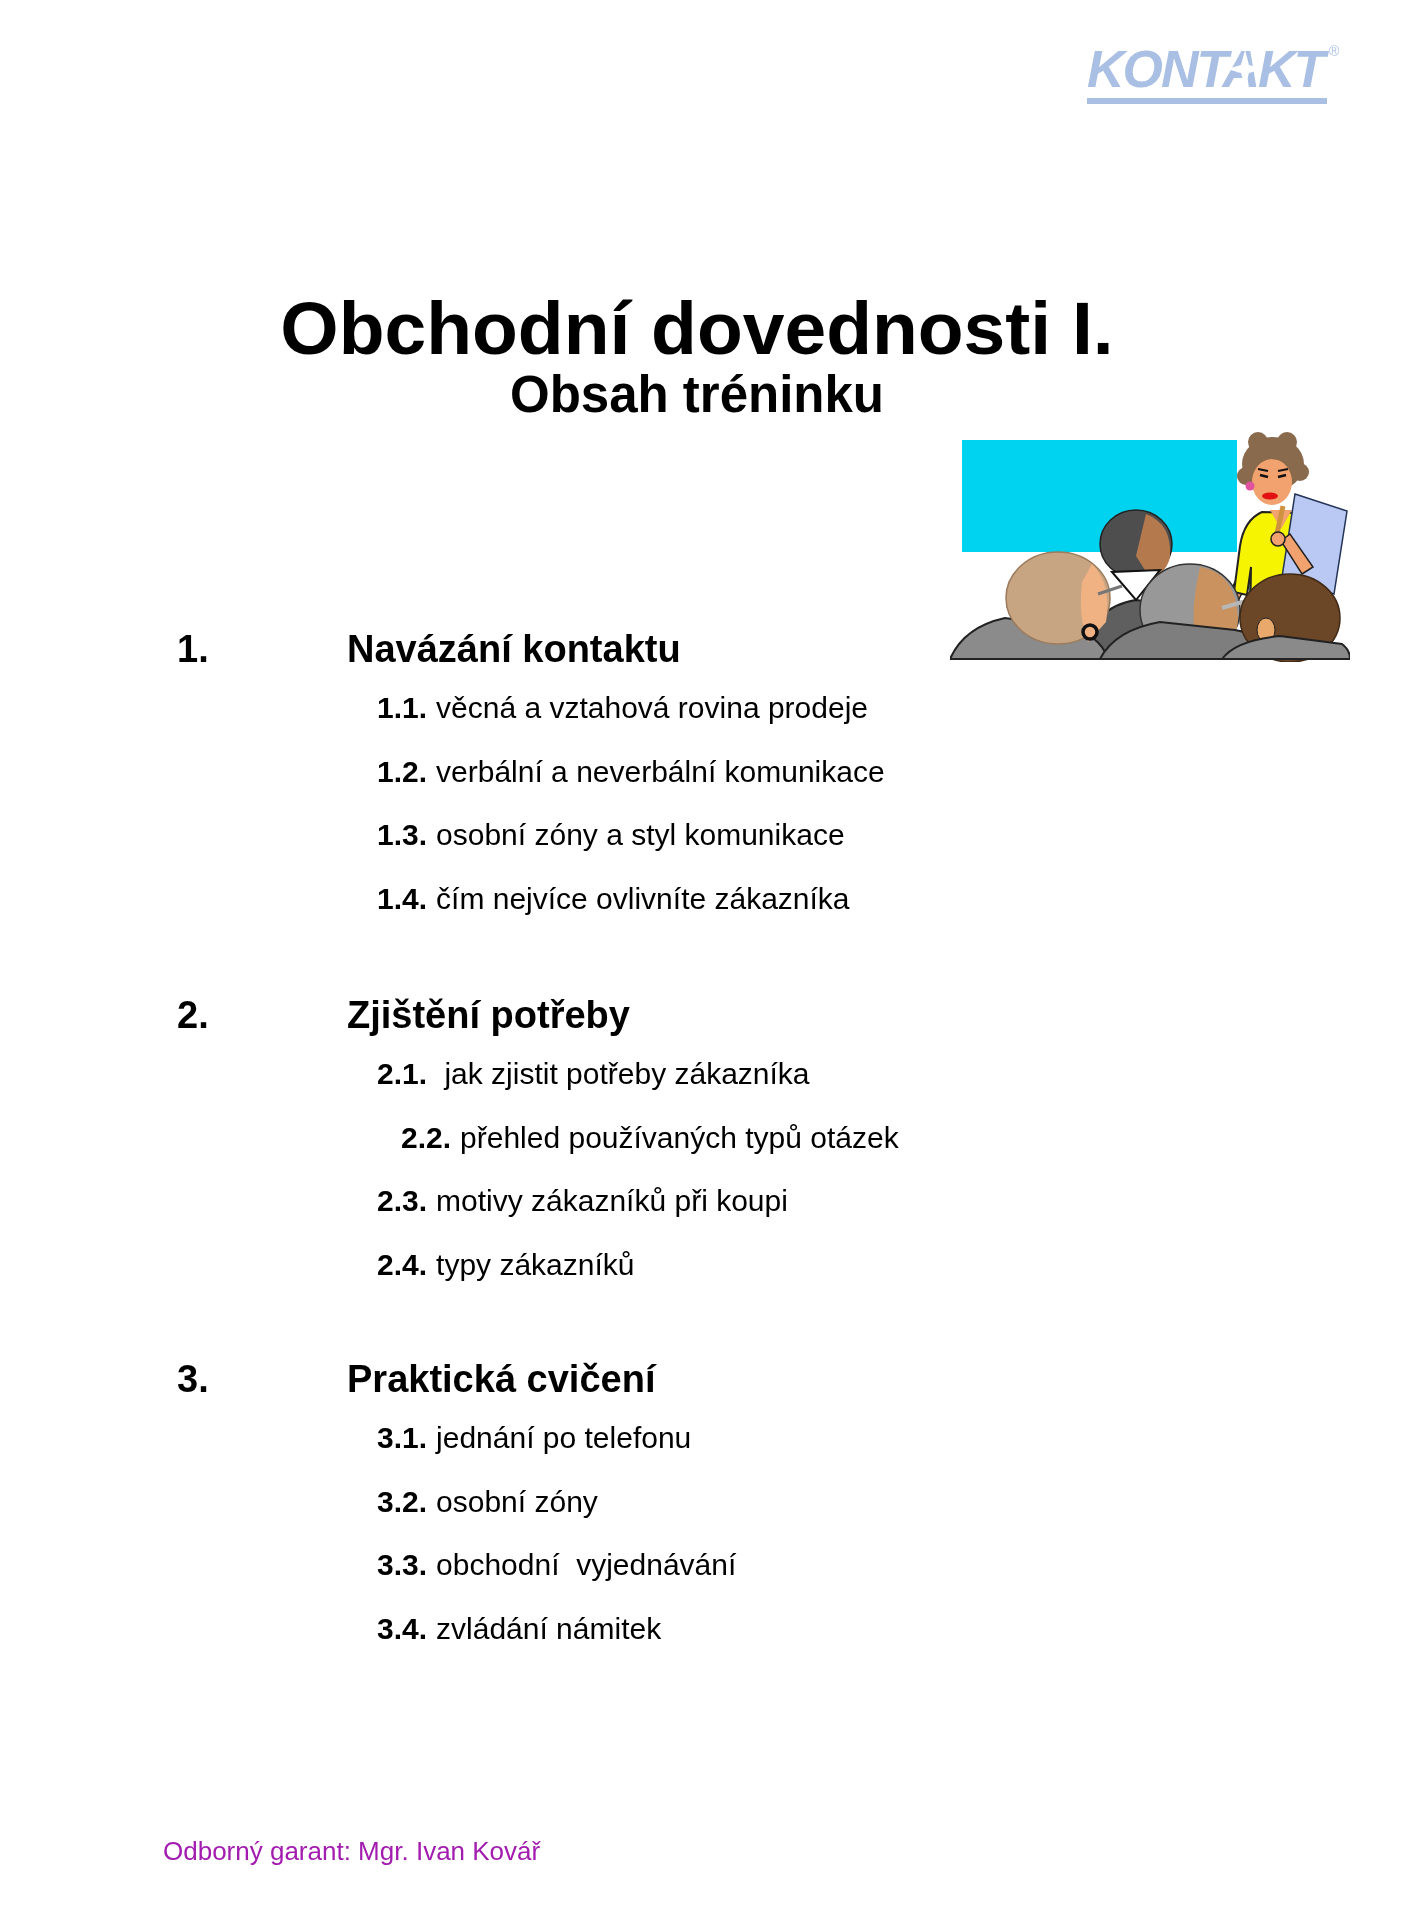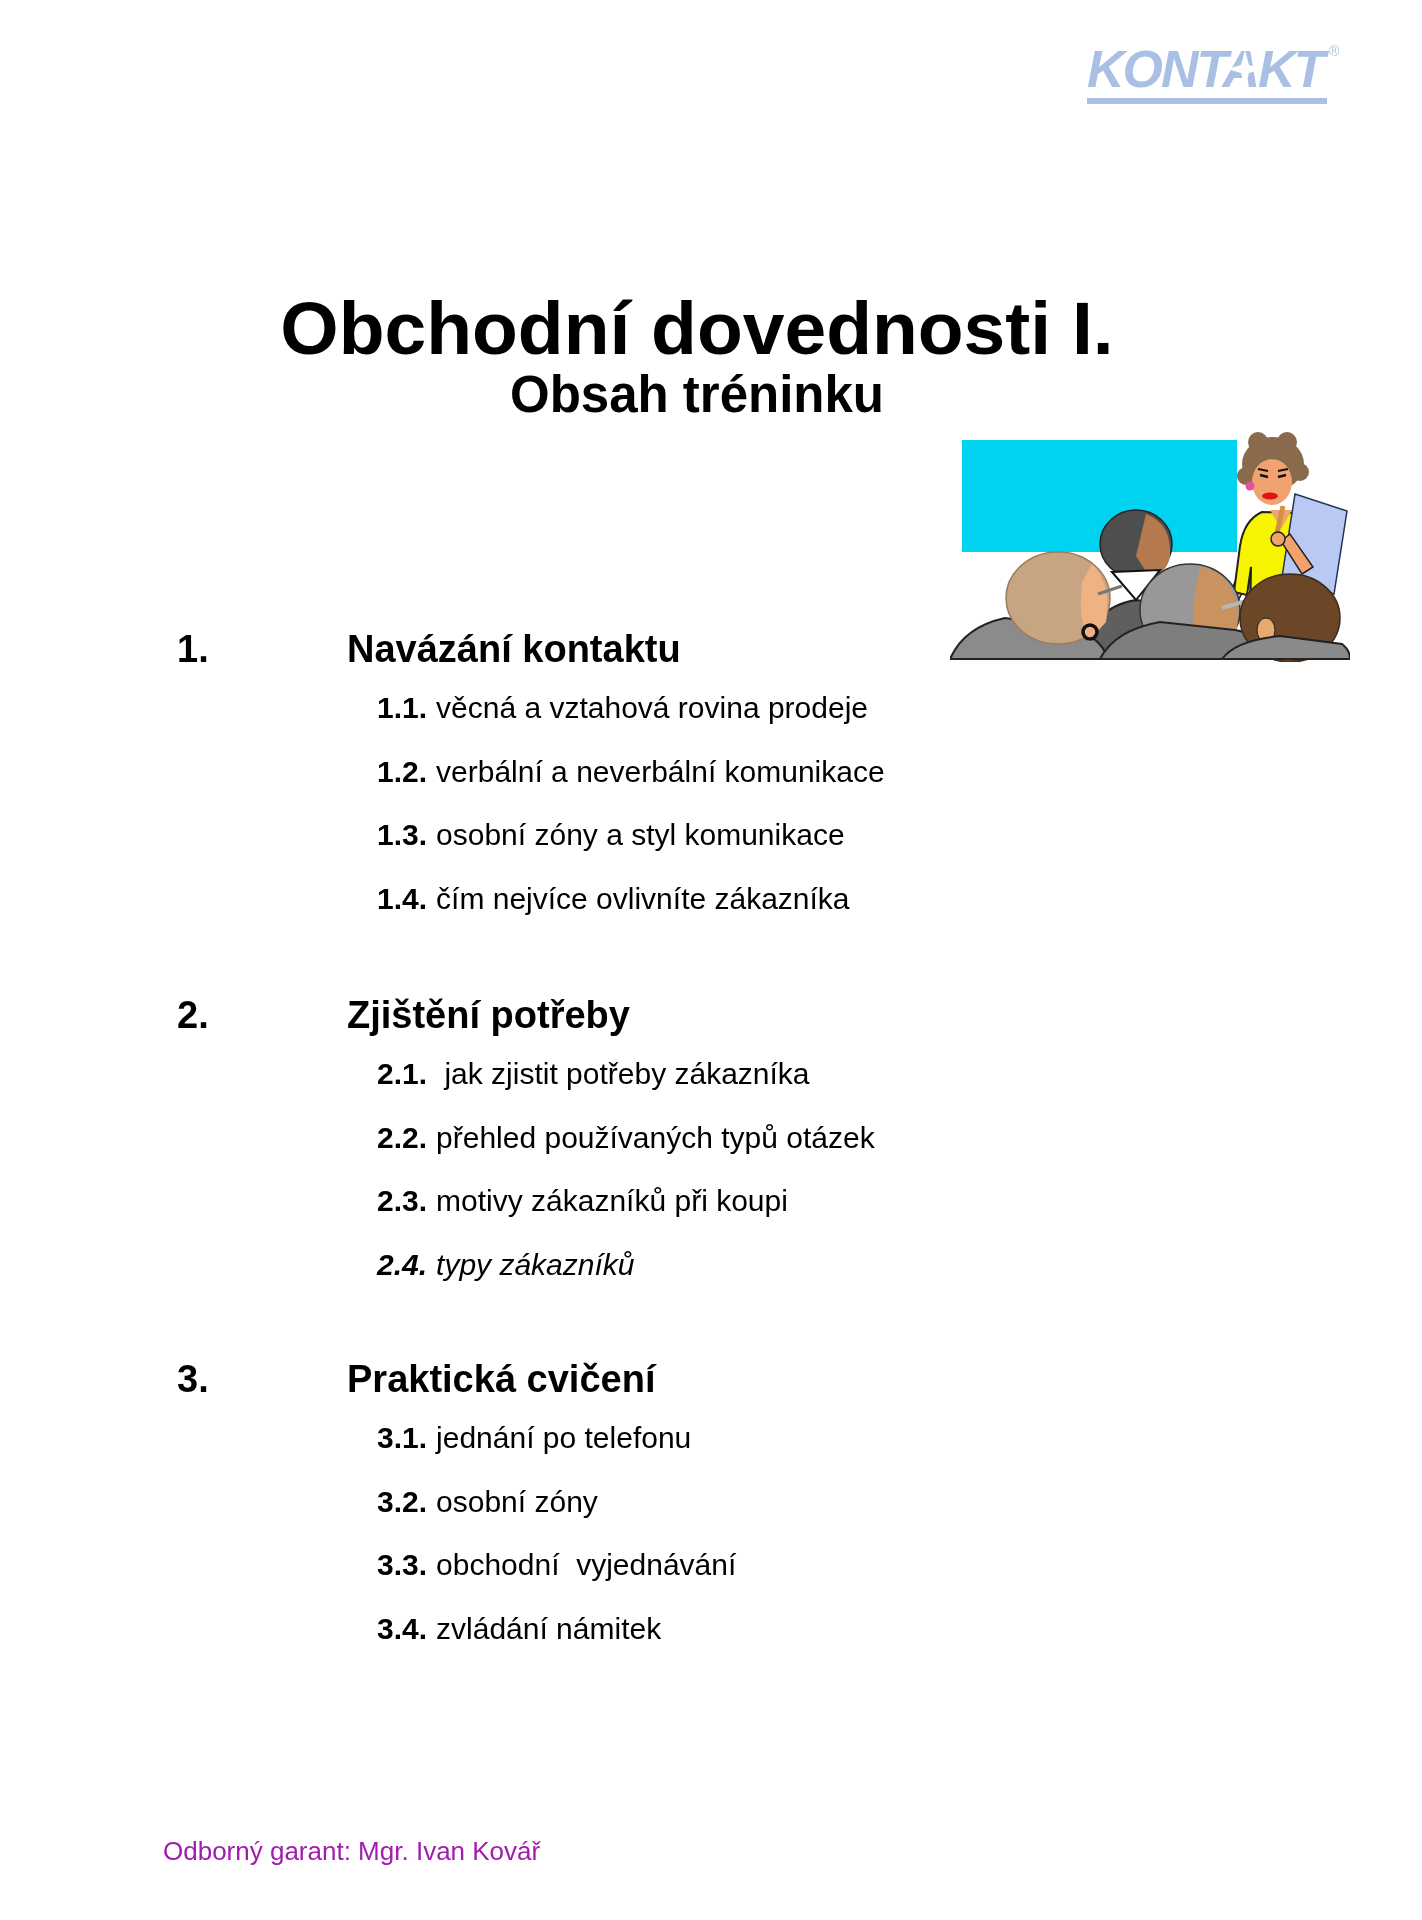--- a/index.html
+++ b/index.html
@@ -122,23 +122,23 @@
       <span class="sec-title">Navázání kontaktu</span>
       <div class="item" style="top: 63px;"><span class="item-num">1.1.</span><span class="item-text">věcná a vztahová rovina prodeje</span></div>
       <div class="item" style="top: 126.5px;"><span class="item-num">1.2.</span><span class="item-text">verbální a neverbální komunikace</span></div>
       <div class="item" style="top: 190px;"><span class="item-num">1.3.</span><span class="item-text">osobní zóny a styl komunikace</span></div>
       <div class="item" style="top: 253.5px;"><span class="item-num">1.4.</span><span class="item-text">čím nejvíce ovlivníte zákazníka</span></div>
     </div>
     <div class="section" style="top: 996px;">
       <span class="sec-num">2.</span>
       <span class="sec-title">Zjištění potřeby</span>
       <div class="item" style="top: 63px;"><span class="item-num">2.1.</span><span class="item-text"> jak zjistit potřeby zákazníka</span></div>
-      <div class="item" style="top: 126.5px;"><span class="item-num">2.2.</span><span class="item-text">přehled používaných typů otázek</span></div>
+      <div class="item" style="top: 126.5px; margin-left: 24px;"><span class="item-num">2.2.</span><span class="item-text">přehled používaných typů otázek</span></div>
       <div class="item" style="top: 190px;"><span class="item-num">2.3.</span><span class="item-text">motivy zákazníků při koupi</span></div>
-      <div class="item" style="top: 253.5px; font-style: italic;"><span class="item-num">2.4.</span><span class="item-text">typy zákazníků</span></div>
+      <div class="item" style="top: 253.5px;"><span class="item-num">2.4.</span><span class="item-text">typy zákazníků</span></div>
     </div>
     <div class="section" style="top: 1360px;">
       <span class="sec-num">3.</span>
       <span class="sec-title">Praktická cvičení</span>
       <div class="item" style="top: 63px;"><span class="item-num">3.1.</span><span class="item-text">jednání po telefonu</span></div>
       <div class="item" style="top: 126.5px;"><span class="item-num">3.2.</span><span class="item-text">osobní zóny</span></div>
       <div class="item" style="top: 190px;"><span class="item-num">3.3.</span><span class="item-text">obchodní  vyjednávání</span></div>
       <div class="item" style="top: 253.5px;"><span class="item-num">3.4.</span><span class="item-text">zvládání námitek</span></div>
     </div>
   </div>

